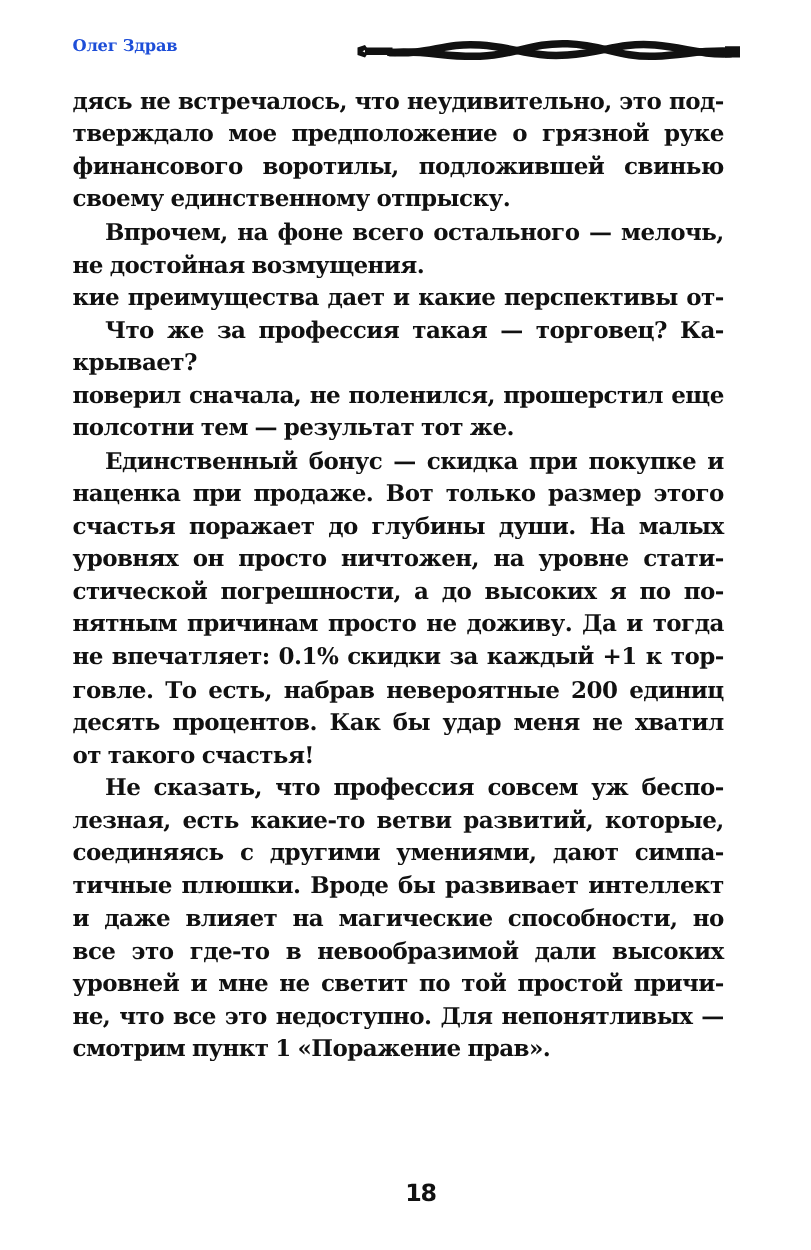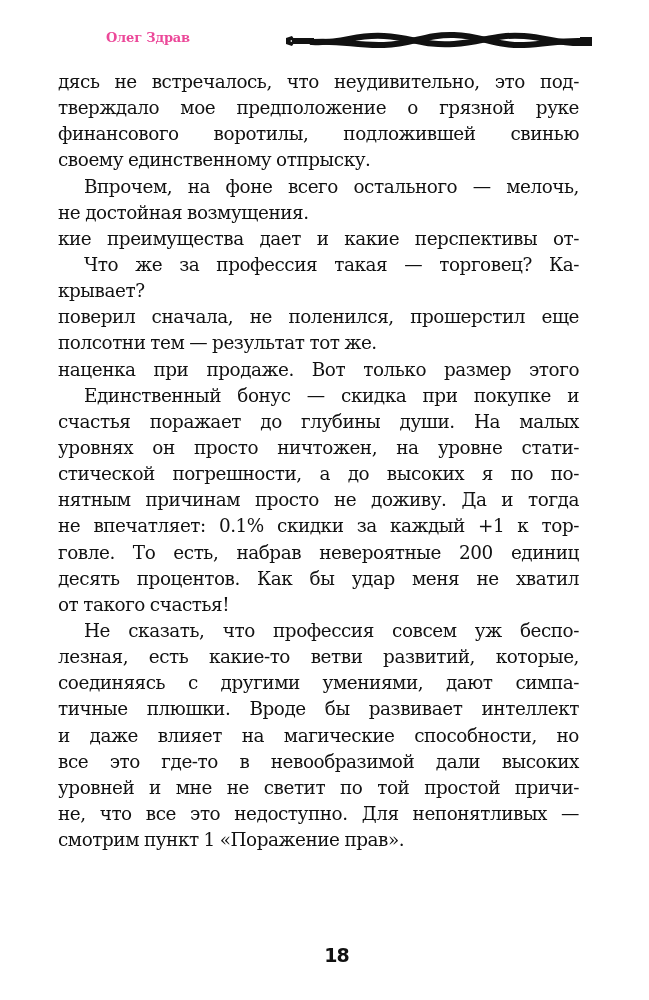--- a/index.html
+++ b/index.html
@@ -15,22 +15,21 @@
       color: #111111;
     }
     .running-head {
       position: absolute;
       left: 58px;
       top: 30px;
       font-family: "DejaVu Serif", serif;
       font-weight: bold;
       font-size: 13px;
       letter-spacing: -0.2px;
-      color: #ec4899;
-      margin-left: 48px;
+      color: #1d4ed8;
     }
     .ornament {
       position: absolute;
       left: 284px;
       top: 28px;
       width: 310px;
       height: 26px;
     }
     .text-block {
       position: absolute;
@@ -44,20 +43,21 @@
       word-spacing: -0.5px;
       color: #111;
     }
     .line {
       display: block;
       white-space: nowrap;
       text-align: justify;
       text-align-last: justify;
       height: 26.15px;
       overflow: visible;
+      font-weight: bold;
     }
     .line.indent {
       padding-left: 26px;
     }
     .line.last {
       text-align-last: left;
     }
     .page-number {
       position: absolute;
       left: 12px;
@@ -98,22 +98,22 @@
   <span class="line indent">Впрочем, на фоне всего остального — мелочь,</span>
   <span class="line last">не достойная возмущения.</span>
 
   <span class="line">кие преимущества дает и какие перспективы от-</span>
   <span class="line indent">Что же за профессия такая — торговец? Ка-</span>
   <span class="line last">крывает?</span>
 
   <span class="line">поверил сначала, не поленился, прошерстил еще</span>
   <span class="line last">полсотни тем — результат тот же.</span>
 
+  <span class="line indent">Единственный бонус — скидка при покупке и</span>
   <span class="line">наценка при продаже. Вот только размер этого</span>
-  <span class="line indent">Единственный бонус — скидка при покупке и</span>
   <span class="line">счастья поражает до глубины души. На малых</span>
   <span class="line">уровнях он просто ничтожен, на уровне стати-</span>
   <span class="line">стической погрешности, а до высоких я по по-</span>
   <span class="line">нятным причинам просто не доживу. Да и тогда</span>
   <span class="line">не впечатляет: 0.1% скидки за каждый +1 к тор-</span>
   <span class="line">говле. То есть, набрав невероятные 200 единиц</span>
   <span class="line">десять процентов. Как бы удар меня не хватил</span>
   <span class="line last">от такого счастья!</span>
 
   <span class="line indent">Не сказать, что профессия совсем уж беспо-</span>

